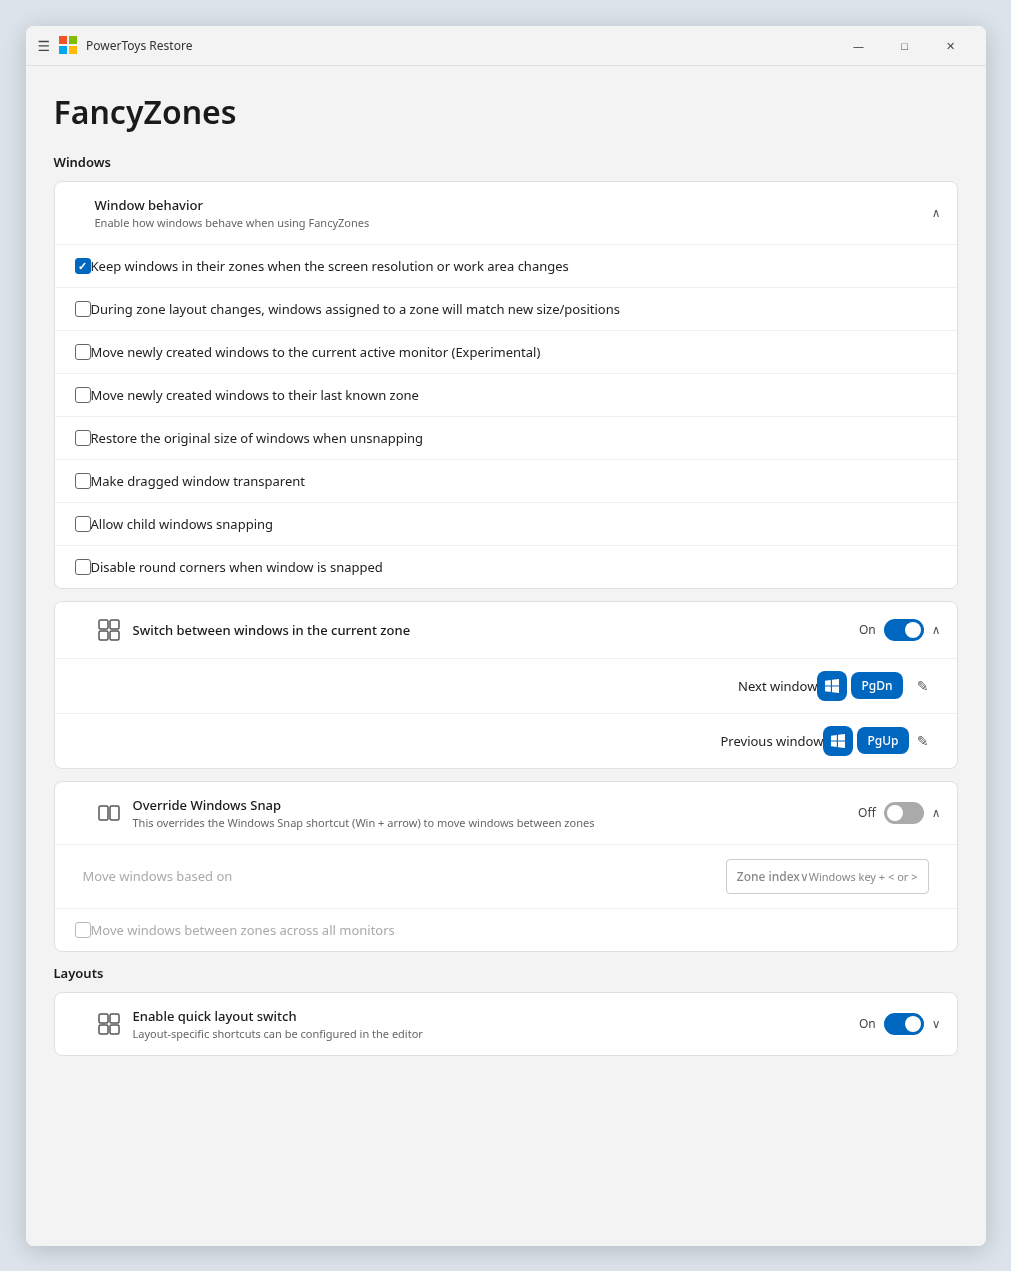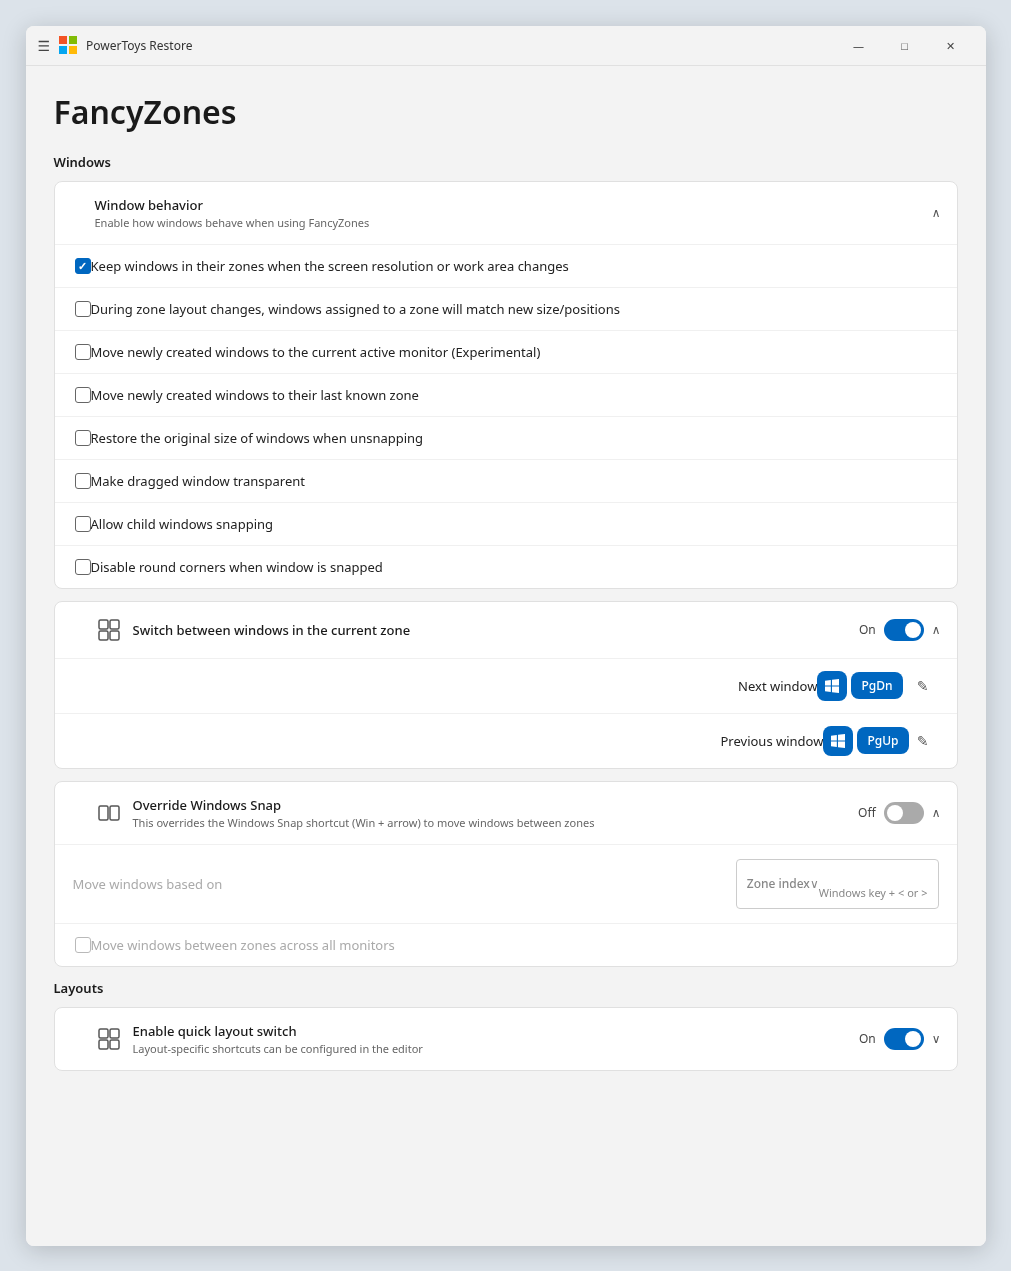--- a/index.html
+++ b/index.html
@@ -231,21 +231,21 @@
       justify-content: center;
       cursor: pointer;
       border-radius: 4px;
       color: #555;
       font-size: 14px;
     }
     .dropdown-row {
       display: flex;
       align-items: center;
       justify-content: space-between;
-      padding: 14px 18px;
+      padding: 14px 28px;
       border-top: 1px solid #f0f0f0;
       font-size: 13px;
     }
     .dropdown-row .label { color: #aaa; }
     .dropdown {
       min-width: 200px;
       border: 1px solid #ccc;
       border-radius: 4px;
       padding: 8px 10px;
       display: flex;
@@ -259,21 +259,21 @@
       justify-content: space-between;
     }
     .dropdown .main-text {
       font-size: 12px;
       color: #888;
       font-weight: 500;
     }
     .dropdown .sub-text {
       font-size: 11px;
       color: #888;
-      margin-top: 17px;
+      margin-top: 1px;
       text-align: center;
     }
     .win-icon-svg {
       width: 14px;
       height: 14px;
     }
     .layouts-section { margin-top: 10px; }
   </style>
 </head>
 <body>

